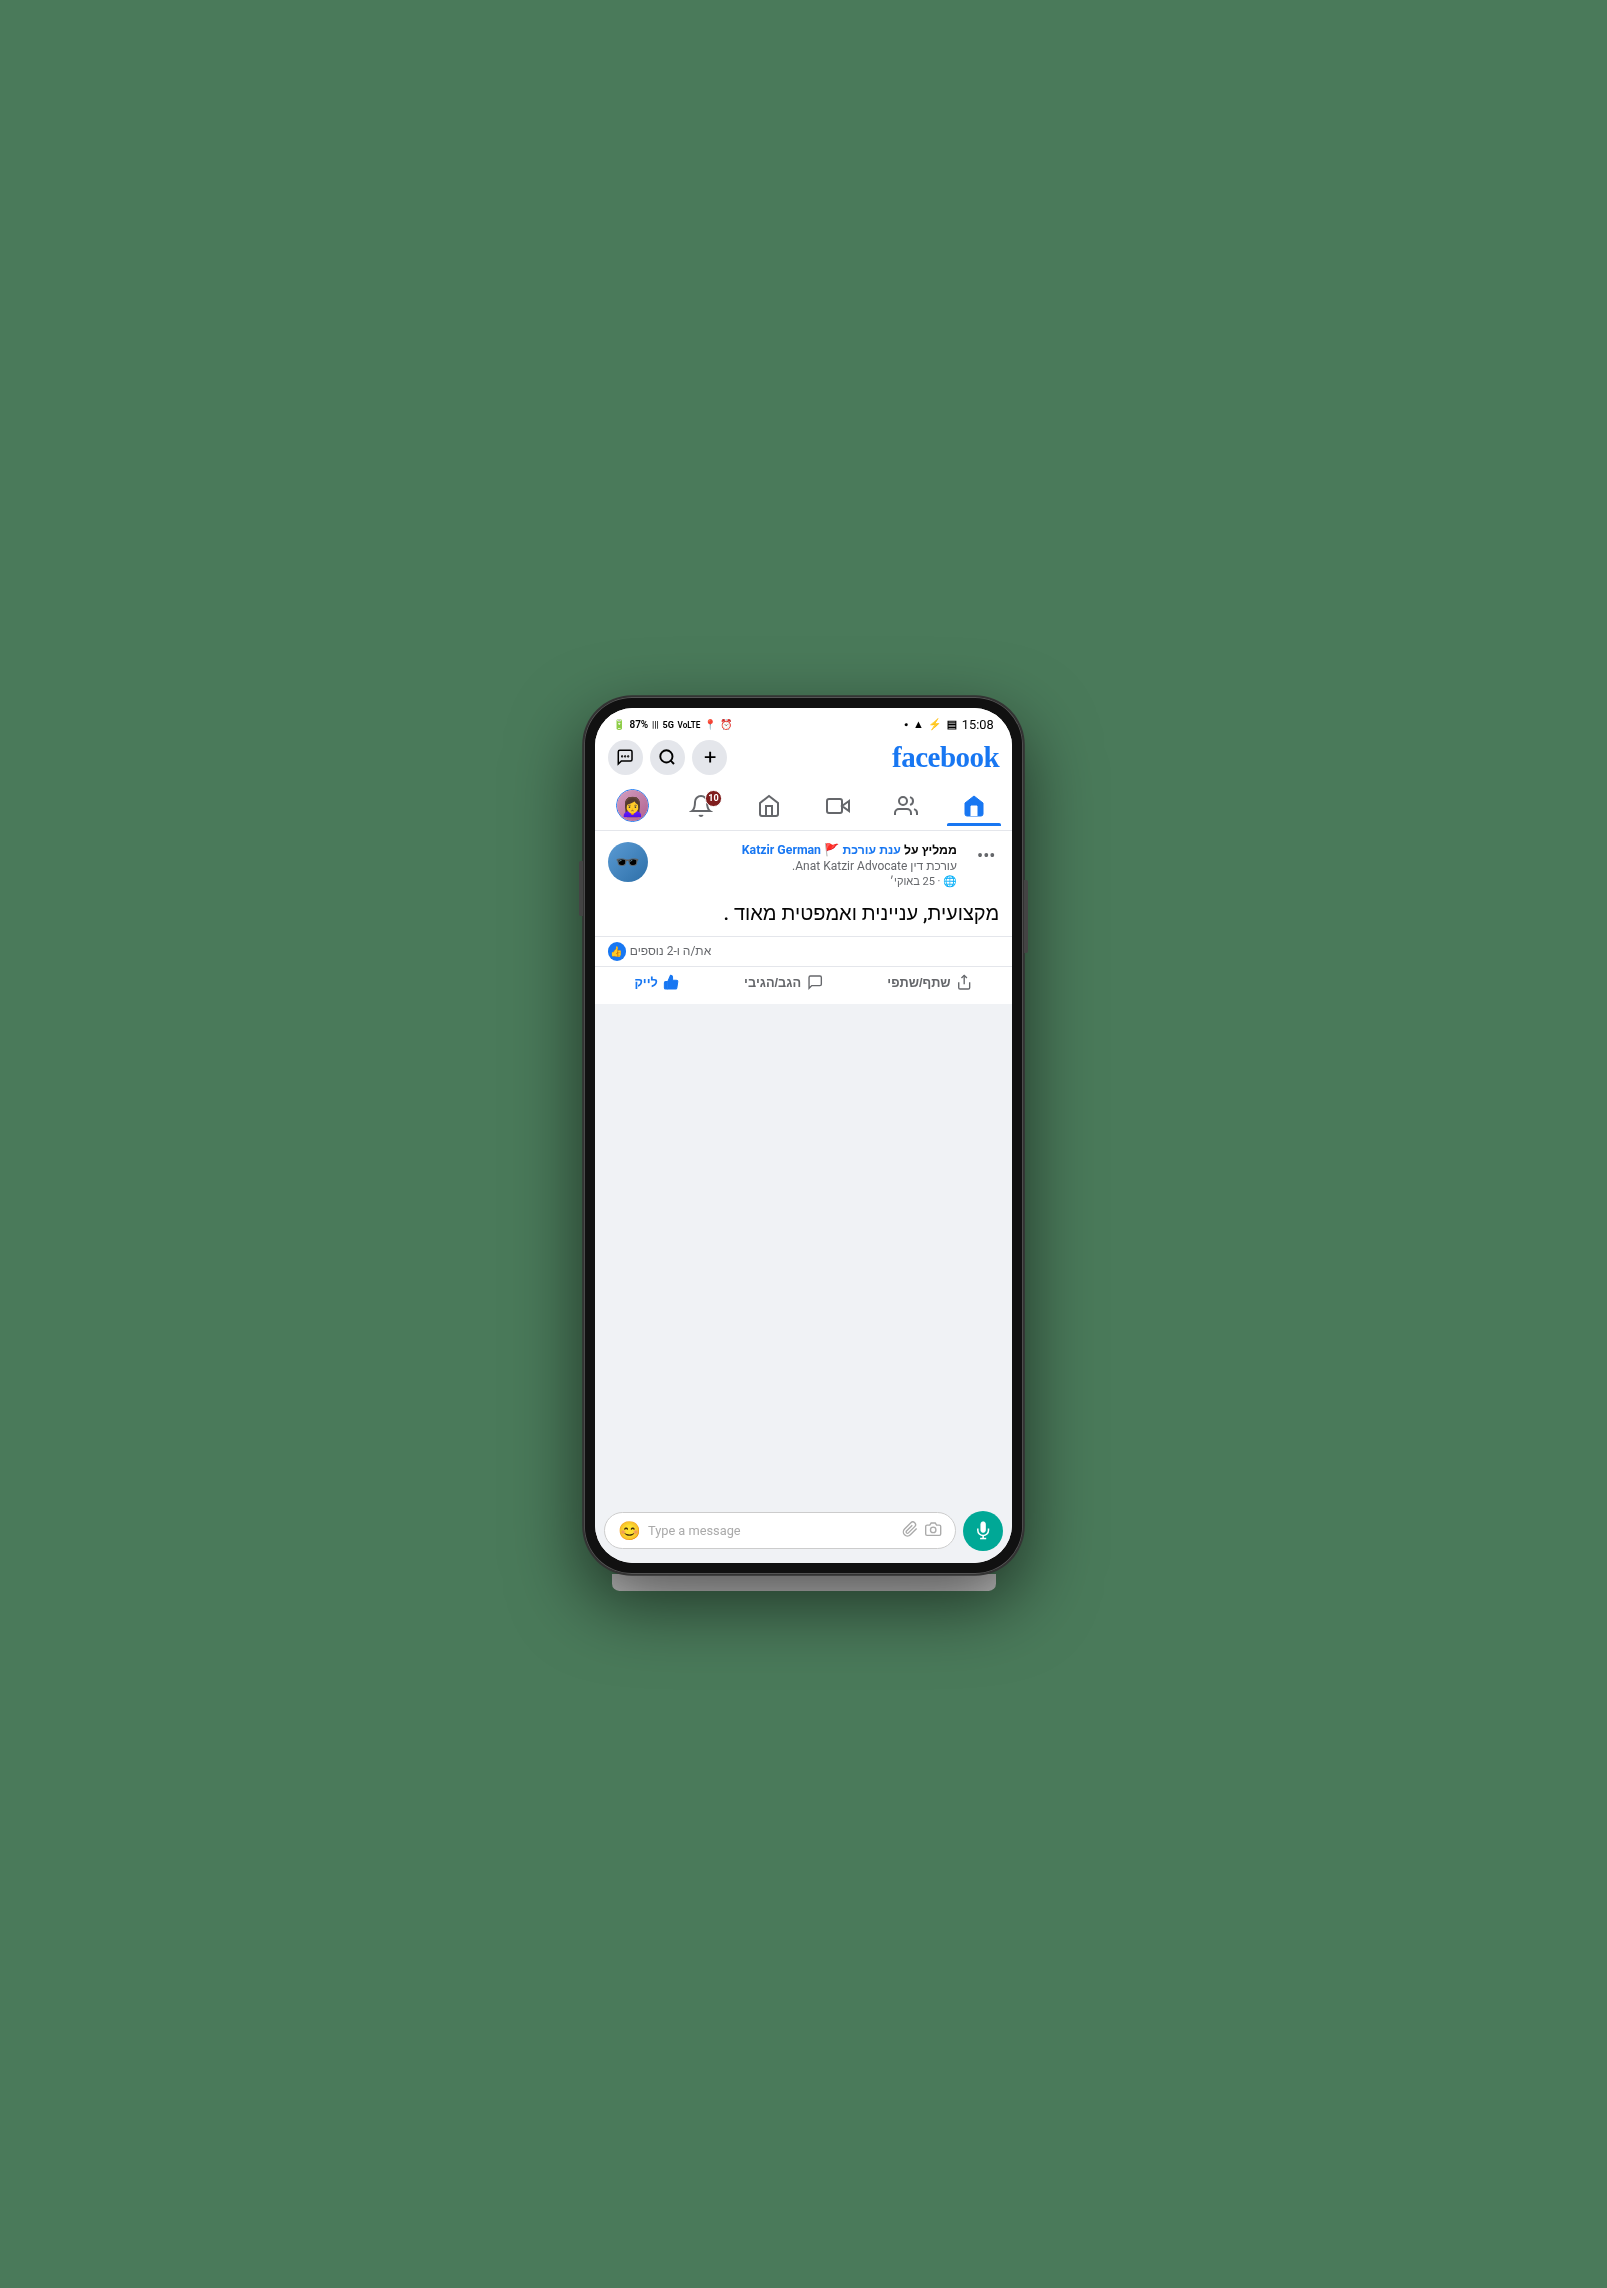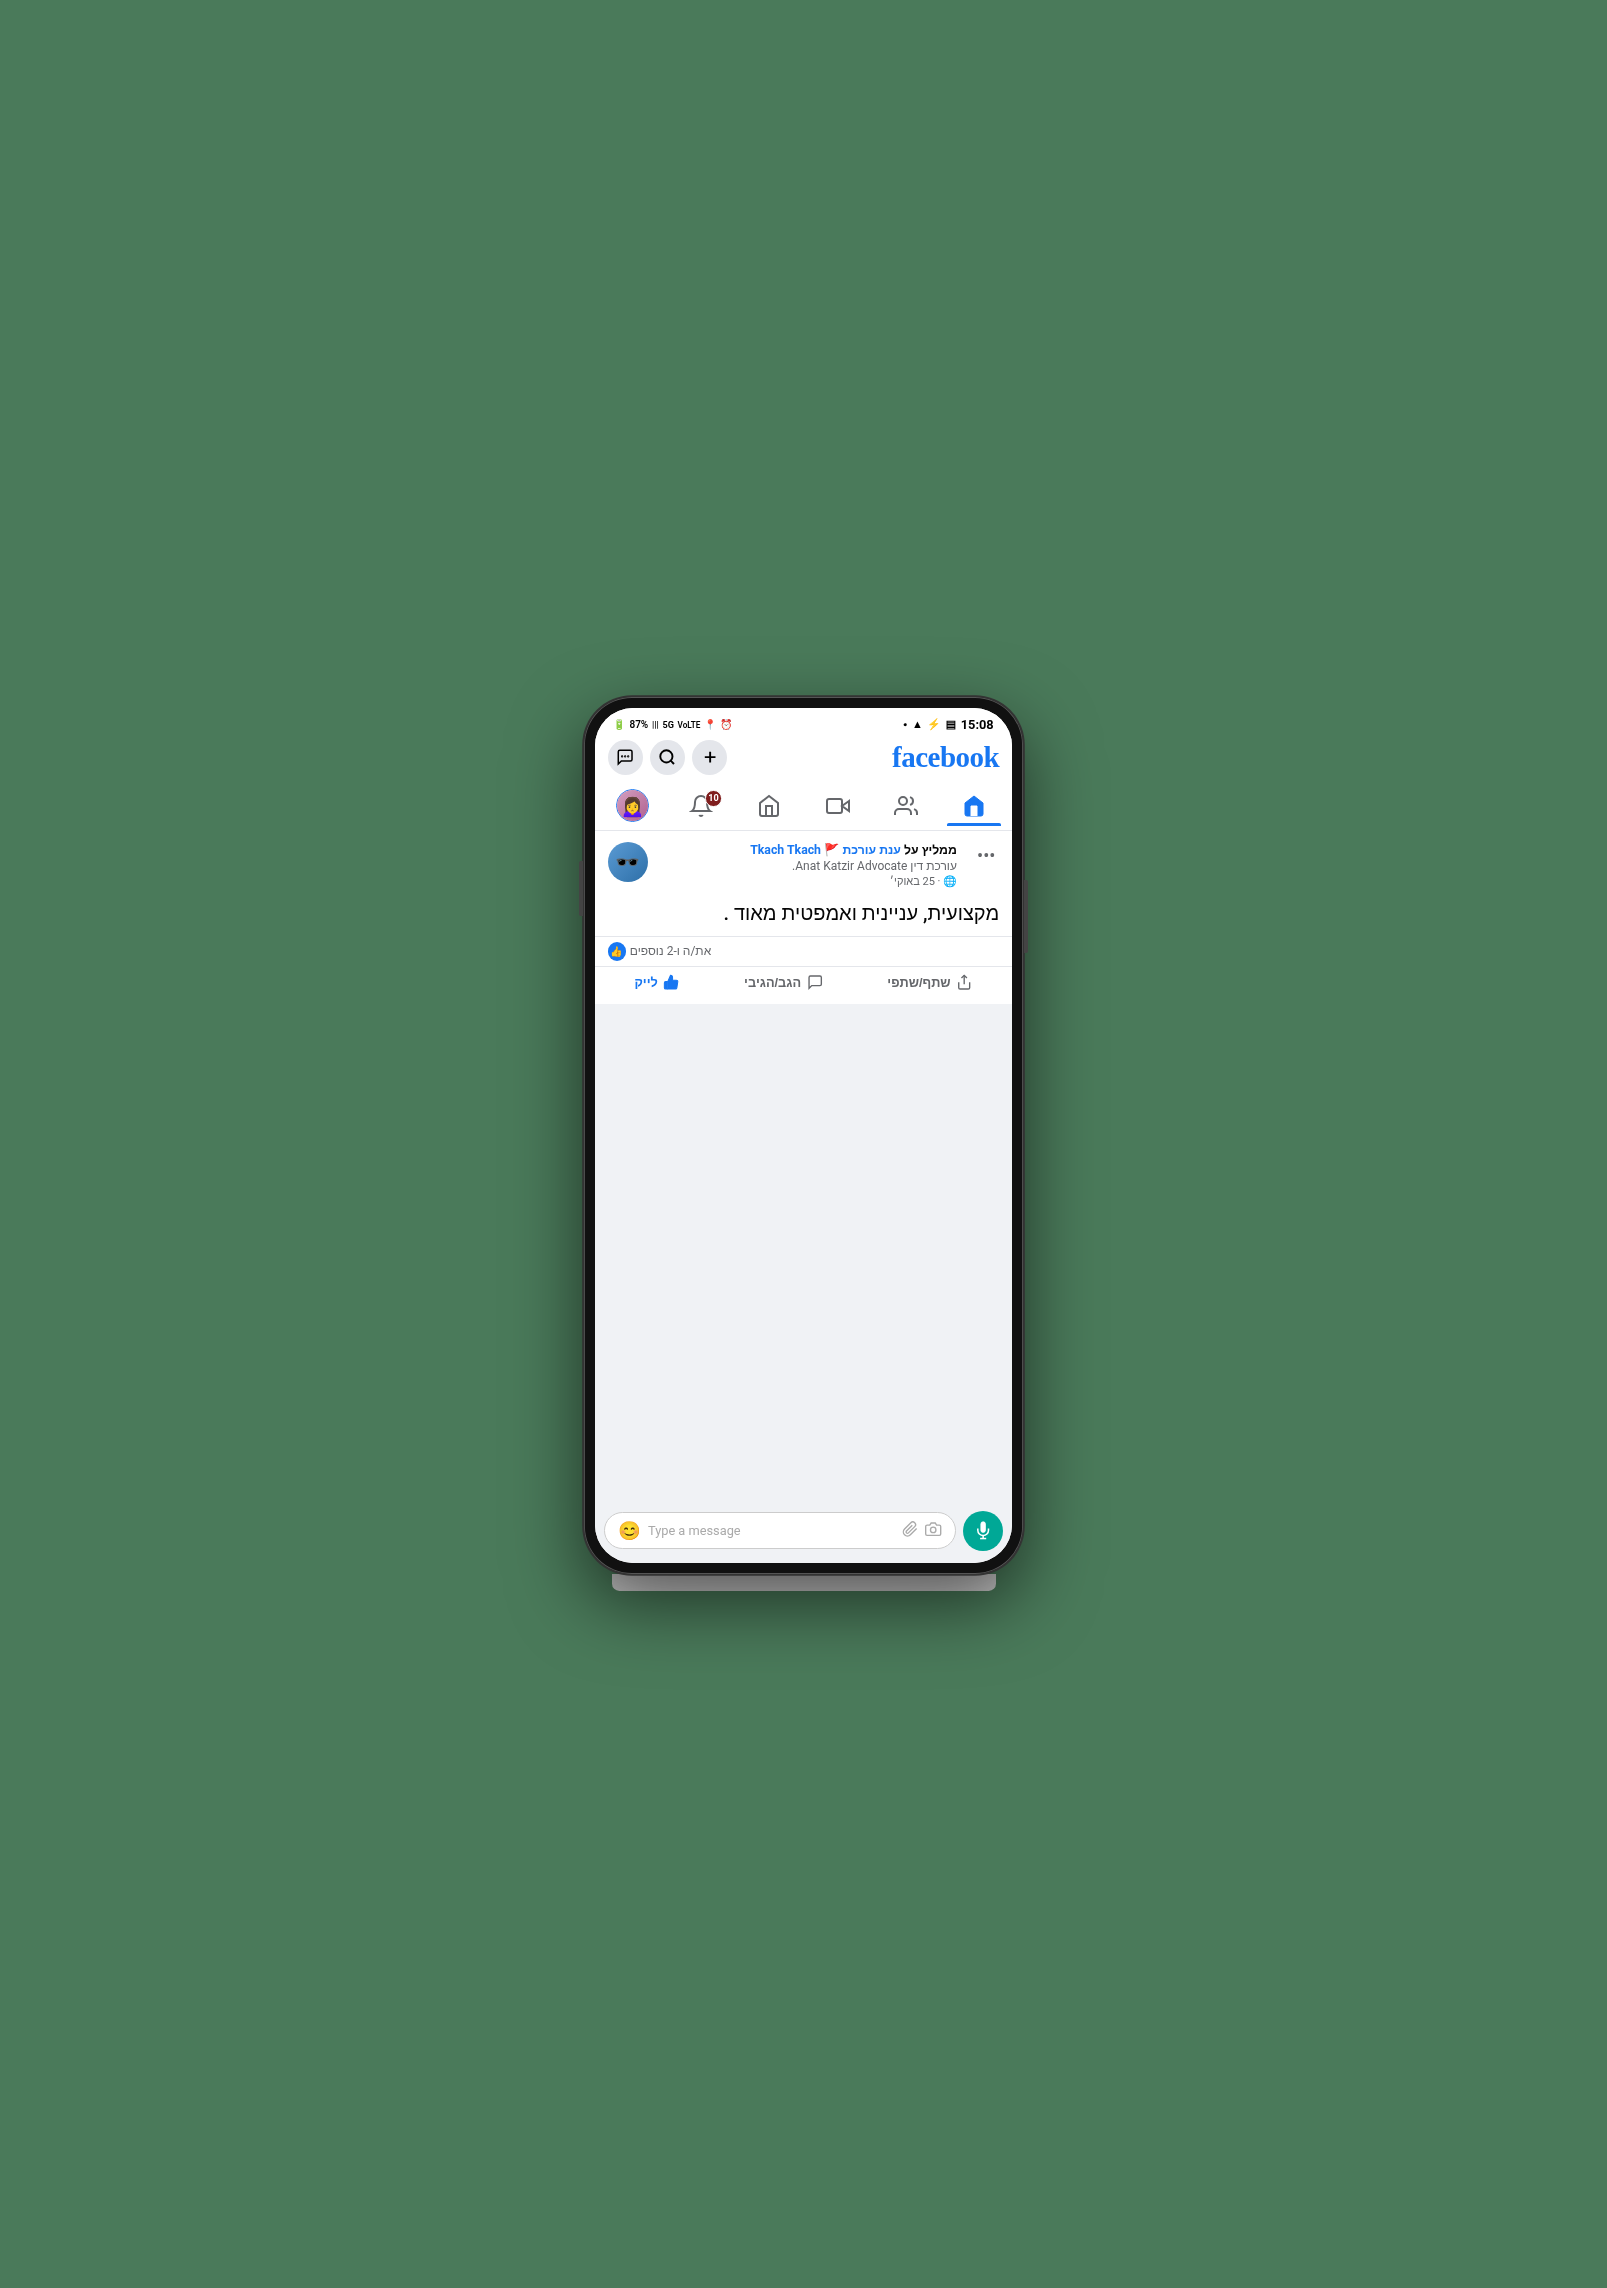--- a/index.html
+++ b/index.html
@@ -433,21 +433,21 @@
           <span style="font-size:9.1px; font-weight:700;">5G</span>
           <span style="font-size:8.2px;">VoLTE</span>
           <span style="font-size:10px;">📍</span>
           <span style="font-size:10px;">⏰</span>
         </div>
         <div class="status-right">
           <span style="font-size:7.3px;">●</span>
           <span style="font-size:11px;">▲</span>
           <span style="font-size:11px;">⚡</span>
           <span style="font-size:11px;">▤</span>
-          <span style="font-size:12.8px; font-weight:700;">15:08</span>
+          <span style="font-size:12.8px; font-weight:400;">15:08</span>
         </div>
       </div>
 
       <div class="fb-header">
         <div class="fb-header-icons">
           <button class="header-icon-btn messenger-icon">
             <svg width="18.3" height="18.3" viewBox="0 0 24 24" fill="none" stroke="currentColor" stroke-width="2">
               <path d="M21 15a2 2 0 0 1-2 2H7l-4 4V5a2 2 0 0 1 2-2h14a2 2 0 0 1 2 2z"></path>
               <circle cx="12" cy="11" r="0.5" fill="currentColor"></circle>
               <circle cx="8" cy="11" r="0.5" fill="currentColor"></circle>
@@ -519,21 +519,21 @@
             <span class="post-more">•••</span>
 
             <div class="post-meta">
               <div class="post-author-line">
                 <span>ממליץ על</span>
                 <span> </span>
                 <span style="font-weight:700; color:#1877f2;">ענת עורכת</span>
                 <span> </span>
                 <span>🚩</span>
                 <span> </span>
-                <span style="color:#1877f2;">Tkach Tkach</span>
+                <span style="color:#1877f2;">Katzir German</span>
               </div>
               <div class="post-subtitle">עורכת דין Anat Katzir Advocate.</div>
               <div class="post-time">
                 <span>🌐</span>
                 <span> · </span>
                 <span>25 באוקי׳</span>
               </div>
             </div>
 
             <div class="post-avatar">

